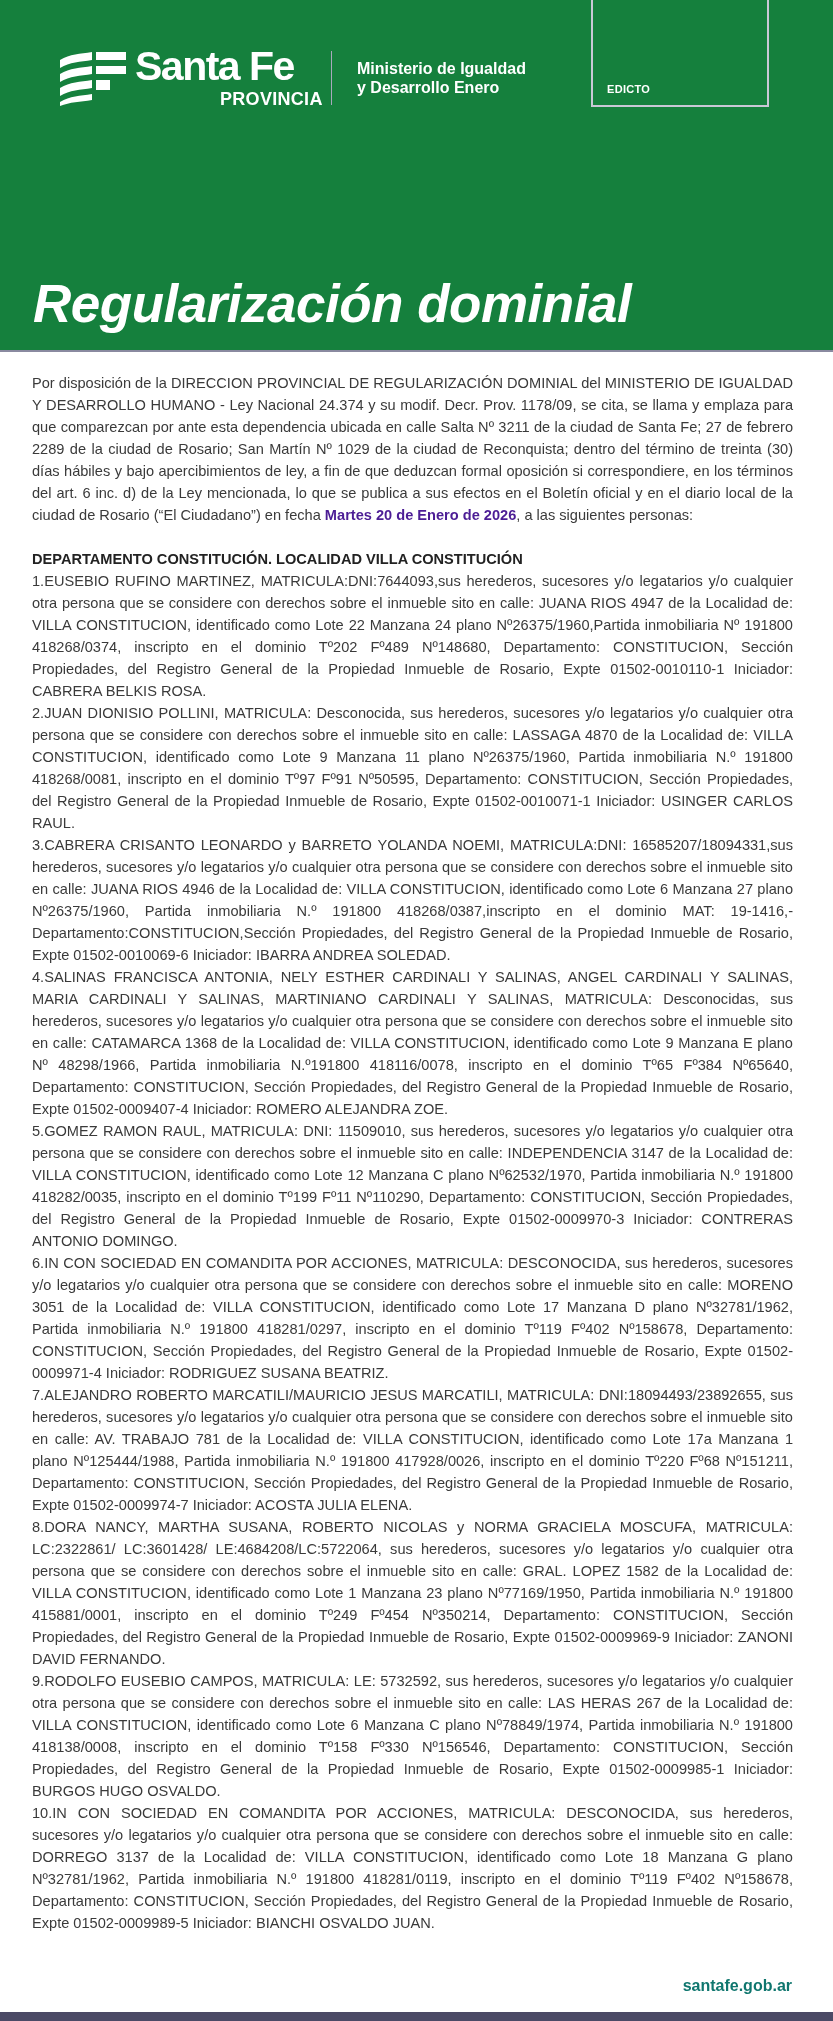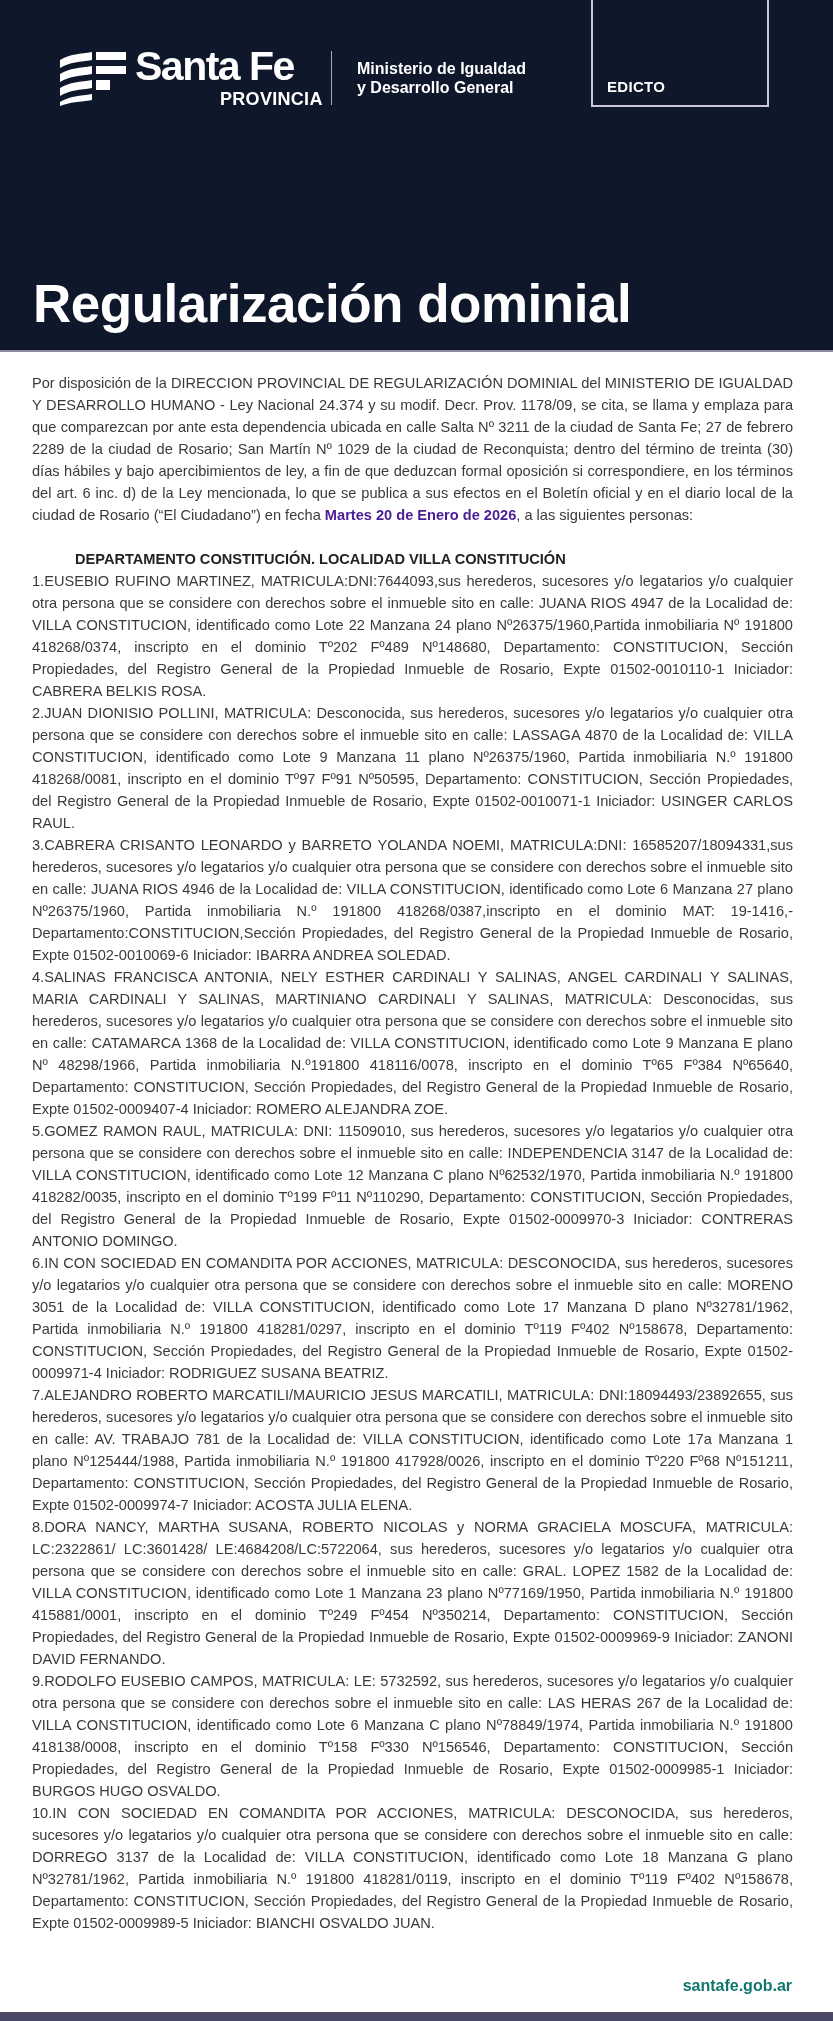--- a/index.html
+++ b/index.html
@@ -10,21 +10,21 @@
     font-family: "Liberation Sans", sans-serif;
     color: #333333;
     position: relative;
     overflow: hidden;
   }
   .header {
     position: absolute;
     left: 0; top: 0;
     width: 833px;
     height: 352px;
-    background: #0f172a;
+    background: #15803d;
   }
   .header-bottom-line {
     position: absolute;
     left: 0; top: 350px;
     width: 833px; height: 2px;
     background: #8a8aa0;
   }
   .logo {
     position: absolute;
     left: 58px; top: 50px;
@@ -64,51 +64,51 @@
   .edicto-box {
     position: absolute;
     left: 591px; top: -2px;
     width: 178px; height: 109px;
     border: 2px solid #c9c8d6;
     border-top: none;
   }
   .edicto-label {
     position: absolute;
     left: 14px; bottom: 10px;
-    font-size: 15px;
+    font-size: 11px;
     font-weight: bold;
     color: #ffffff;
     letter-spacing: 0.3px;
   }
   .page-title {
     position: absolute;
     left: 33px; top: 272px;
     font-size: 53px;
     font-weight: bold;
     color: #ffffff;
     letter-spacing: -0.5px;
     line-height: 64px;
+    font-style: italic;
   }
   .content {
     position: absolute;
     left: 32px; top: 372px;
     width: 761px;
     font-family: "Liberation Sans", sans-serif;
     font-size: 14.6px;
     line-height: 22px;
     color: #3a3a3a;
     text-align: justify;
   }
   .intro b { color: #4c1d95; }
   .section-heading {
     margin-top: 22px;
     font-weight: bold;
     color: #222;
     font-size: 14.6px;
-    margin-left: 43px;
   }
   .entry { text-align: justify; }
   .footer-url {
     position: absolute;
     right: 41px; top: 1977px;
     font-size: 16px;
     font-weight: bold;
     color: #0f766e;
   }
   .footer-bar {
@@ -131,21 +131,21 @@
       <rect x="38" y="2" width="30" height="8"></rect>
       <rect x="38" y="16" width="30" height="8"></rect>
       <rect x="38" y="30" width="14" height="10"></rect>
     </g>
   </svg>
   <div class="brand-name">Santa Fe</div>
   <div class="brand-sub">PROVINCIA</div>
   <div class="brand-divider"></div>
   <div class="ministry">
     <div>Ministerio de Igualdad</div>
-    <div>y Desarrollo General</div>
+    <div>y Desarrollo Enero</div>
   </div>
   <div class="edicto-box">
     <span class="edicto-label">EDICTO</span>
   </div>
   <h1 class="page-title">Regularización dominial</h1>
 </div>
 <div class="header-bottom-line"></div>
 
 <div class="content">
   <p class="intro"><span>Por disposición de la DIRECCION PROVINCIAL DE REGULARIZACIÓN DOMINIAL del MINISTERIO DE IGUALDAD Y DESARROLLO HUMANO - Ley Nacional 24.374 y su modif. Decr. Prov. 1178/09, se cita, se llama y emplaza para que comparezcan por ante esta dependencia ubicada en calle Salta Nº 3211 de la ciudad de Santa Fe; 27 de febrero 2289 de la ciudad de Rosario; San Martín Nº 1029 de la ciudad de Reconquista; dentro del término de treinta (30) días hábiles y bajo apercibimientos de ley, a fin de que deduzcan formal oposición si correspondiere, en los términos del art. 6 inc. d) de la Ley mencionada, lo que se publica a sus efectos en el Boletín oficial y en el diario local de la ciudad de Rosario (“El Ciudadano”) en fecha </span><b>Martes 20 de Enero de 2026</b><span>, a las siguientes personas:</span></p>

